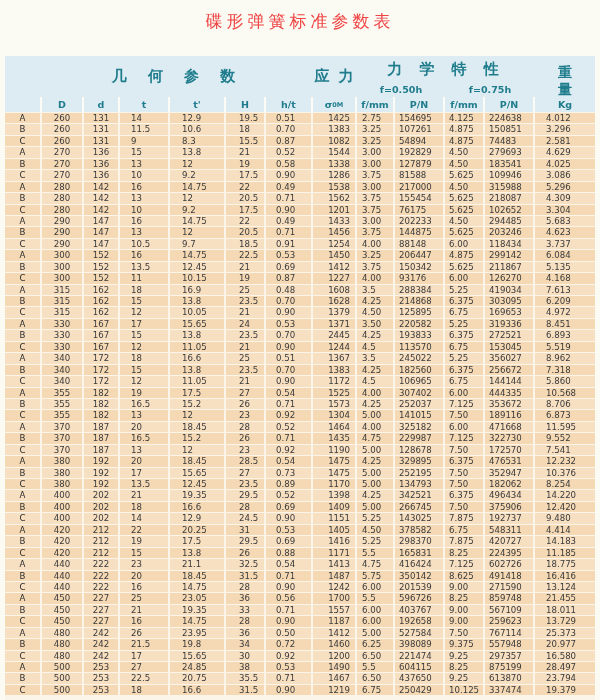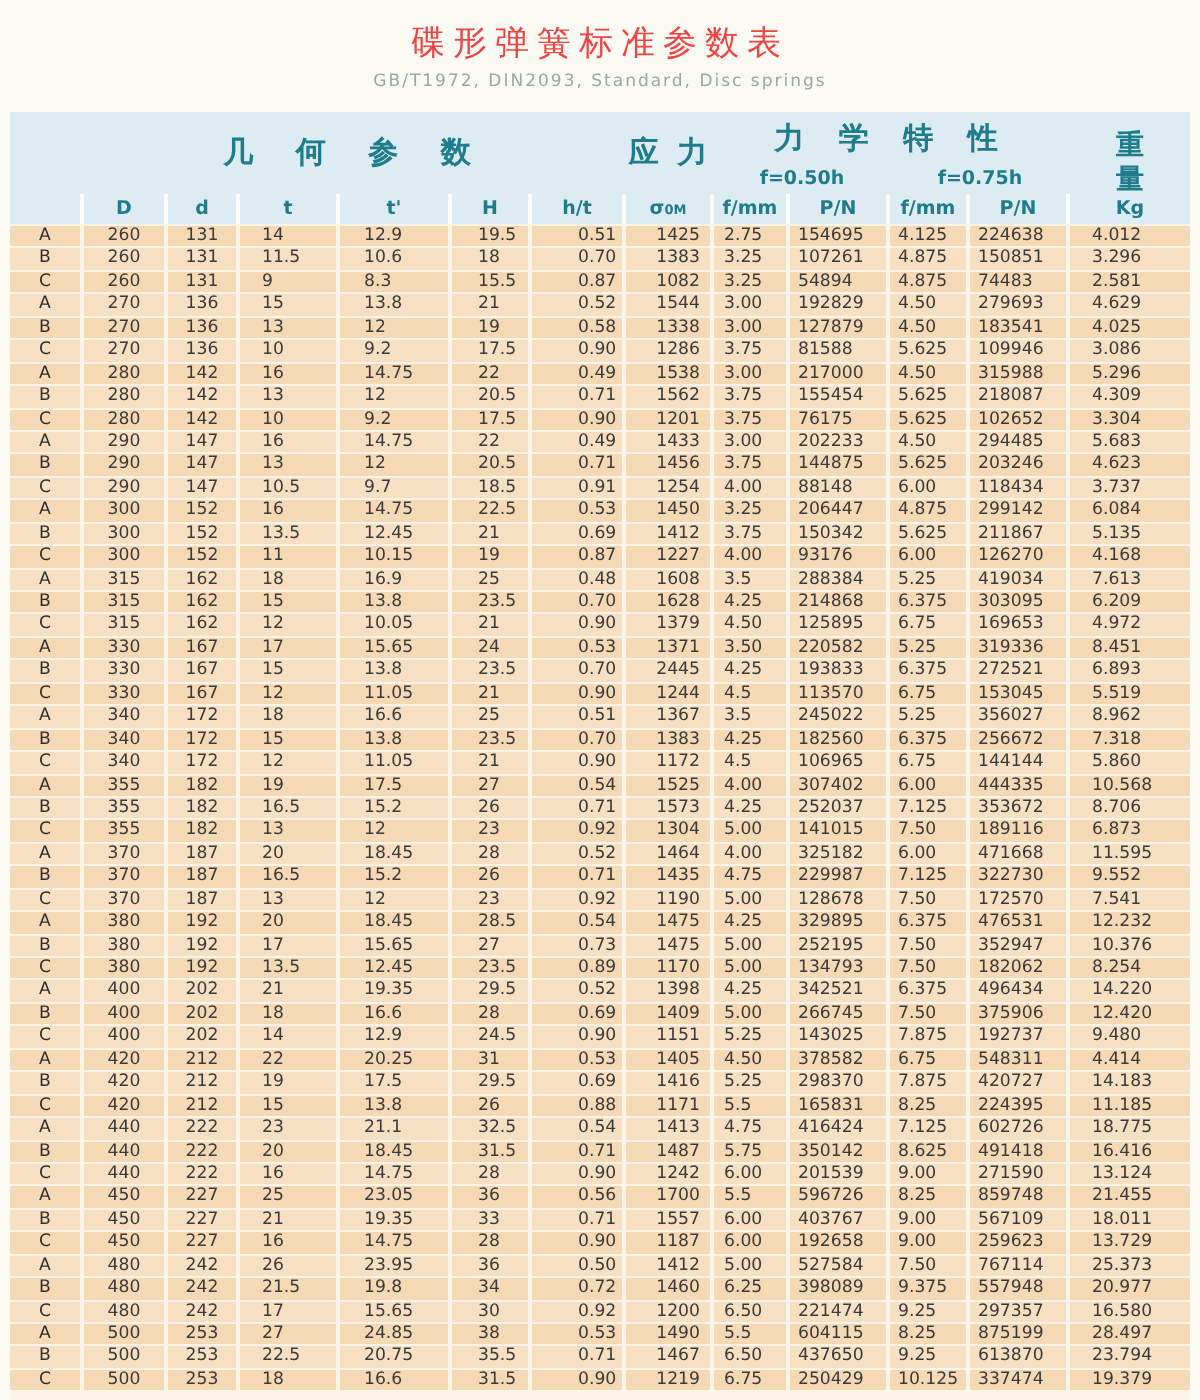--- a/index.html
+++ b/index.html
@@ -49,34 +49,33 @@
     background:#f5d9b4; font-size:8.6px; line-height:10.4px; color:#3a3a3a;
     border-right:2px solid #fbf5e9; overflow:hidden; white-space:nowrap;
   }
   .trow.alt .cell { background:#f7dfc1; }
   .trow .cell:last-child { border-right:none; }
   .cell.col-0 { text-align:center; color:#2e2e2e; }
   .cell.col-1, .cell.col-2 { text-align:center; }
   .cell.col-3 { padding-left:11px; }
   .cell.col-4 { padding-left:12px; }
   .cell.col-5 { padding-left:13px; }
-  .cell.col-6 { padding-left:23px; }
+  .cell.col-6 { padding-left:10px; }
   .cell.col-7 { text-align:right; padding-right:5px; }
   .cell.col-8 { padding-left:5px; }
   .cell.col-9 { padding-left:4px; }
   .cell.col-10 { padding-left:4px; }
   .cell.col-11 { padding-left:4px; }
   .cell.col-12 { padding-left:11px; }
 </style>
 </head>
 <body>
 
 <div class="page">
   <div class="title">碟形弹簧标准参数表</div>
-  <div class="subtitle">GB/T1972, DIN2093, Standard, Disc springs</div>
 
   <div class="disc-table">
     <div class="thead">
       <div class="hc h-blank"></div>
       <div class="hc h-geo">几 何 参 数</div>
       <div class="hc h-stress">应 力</div>
       <div class="hc h-mech">力 学 特 性</div>
       <div class="hc h-wtop">重</div>
       <div class="hc h-f050">f=0.50h</div>
       <div class="hc h-f075">f=0.75h</div>

